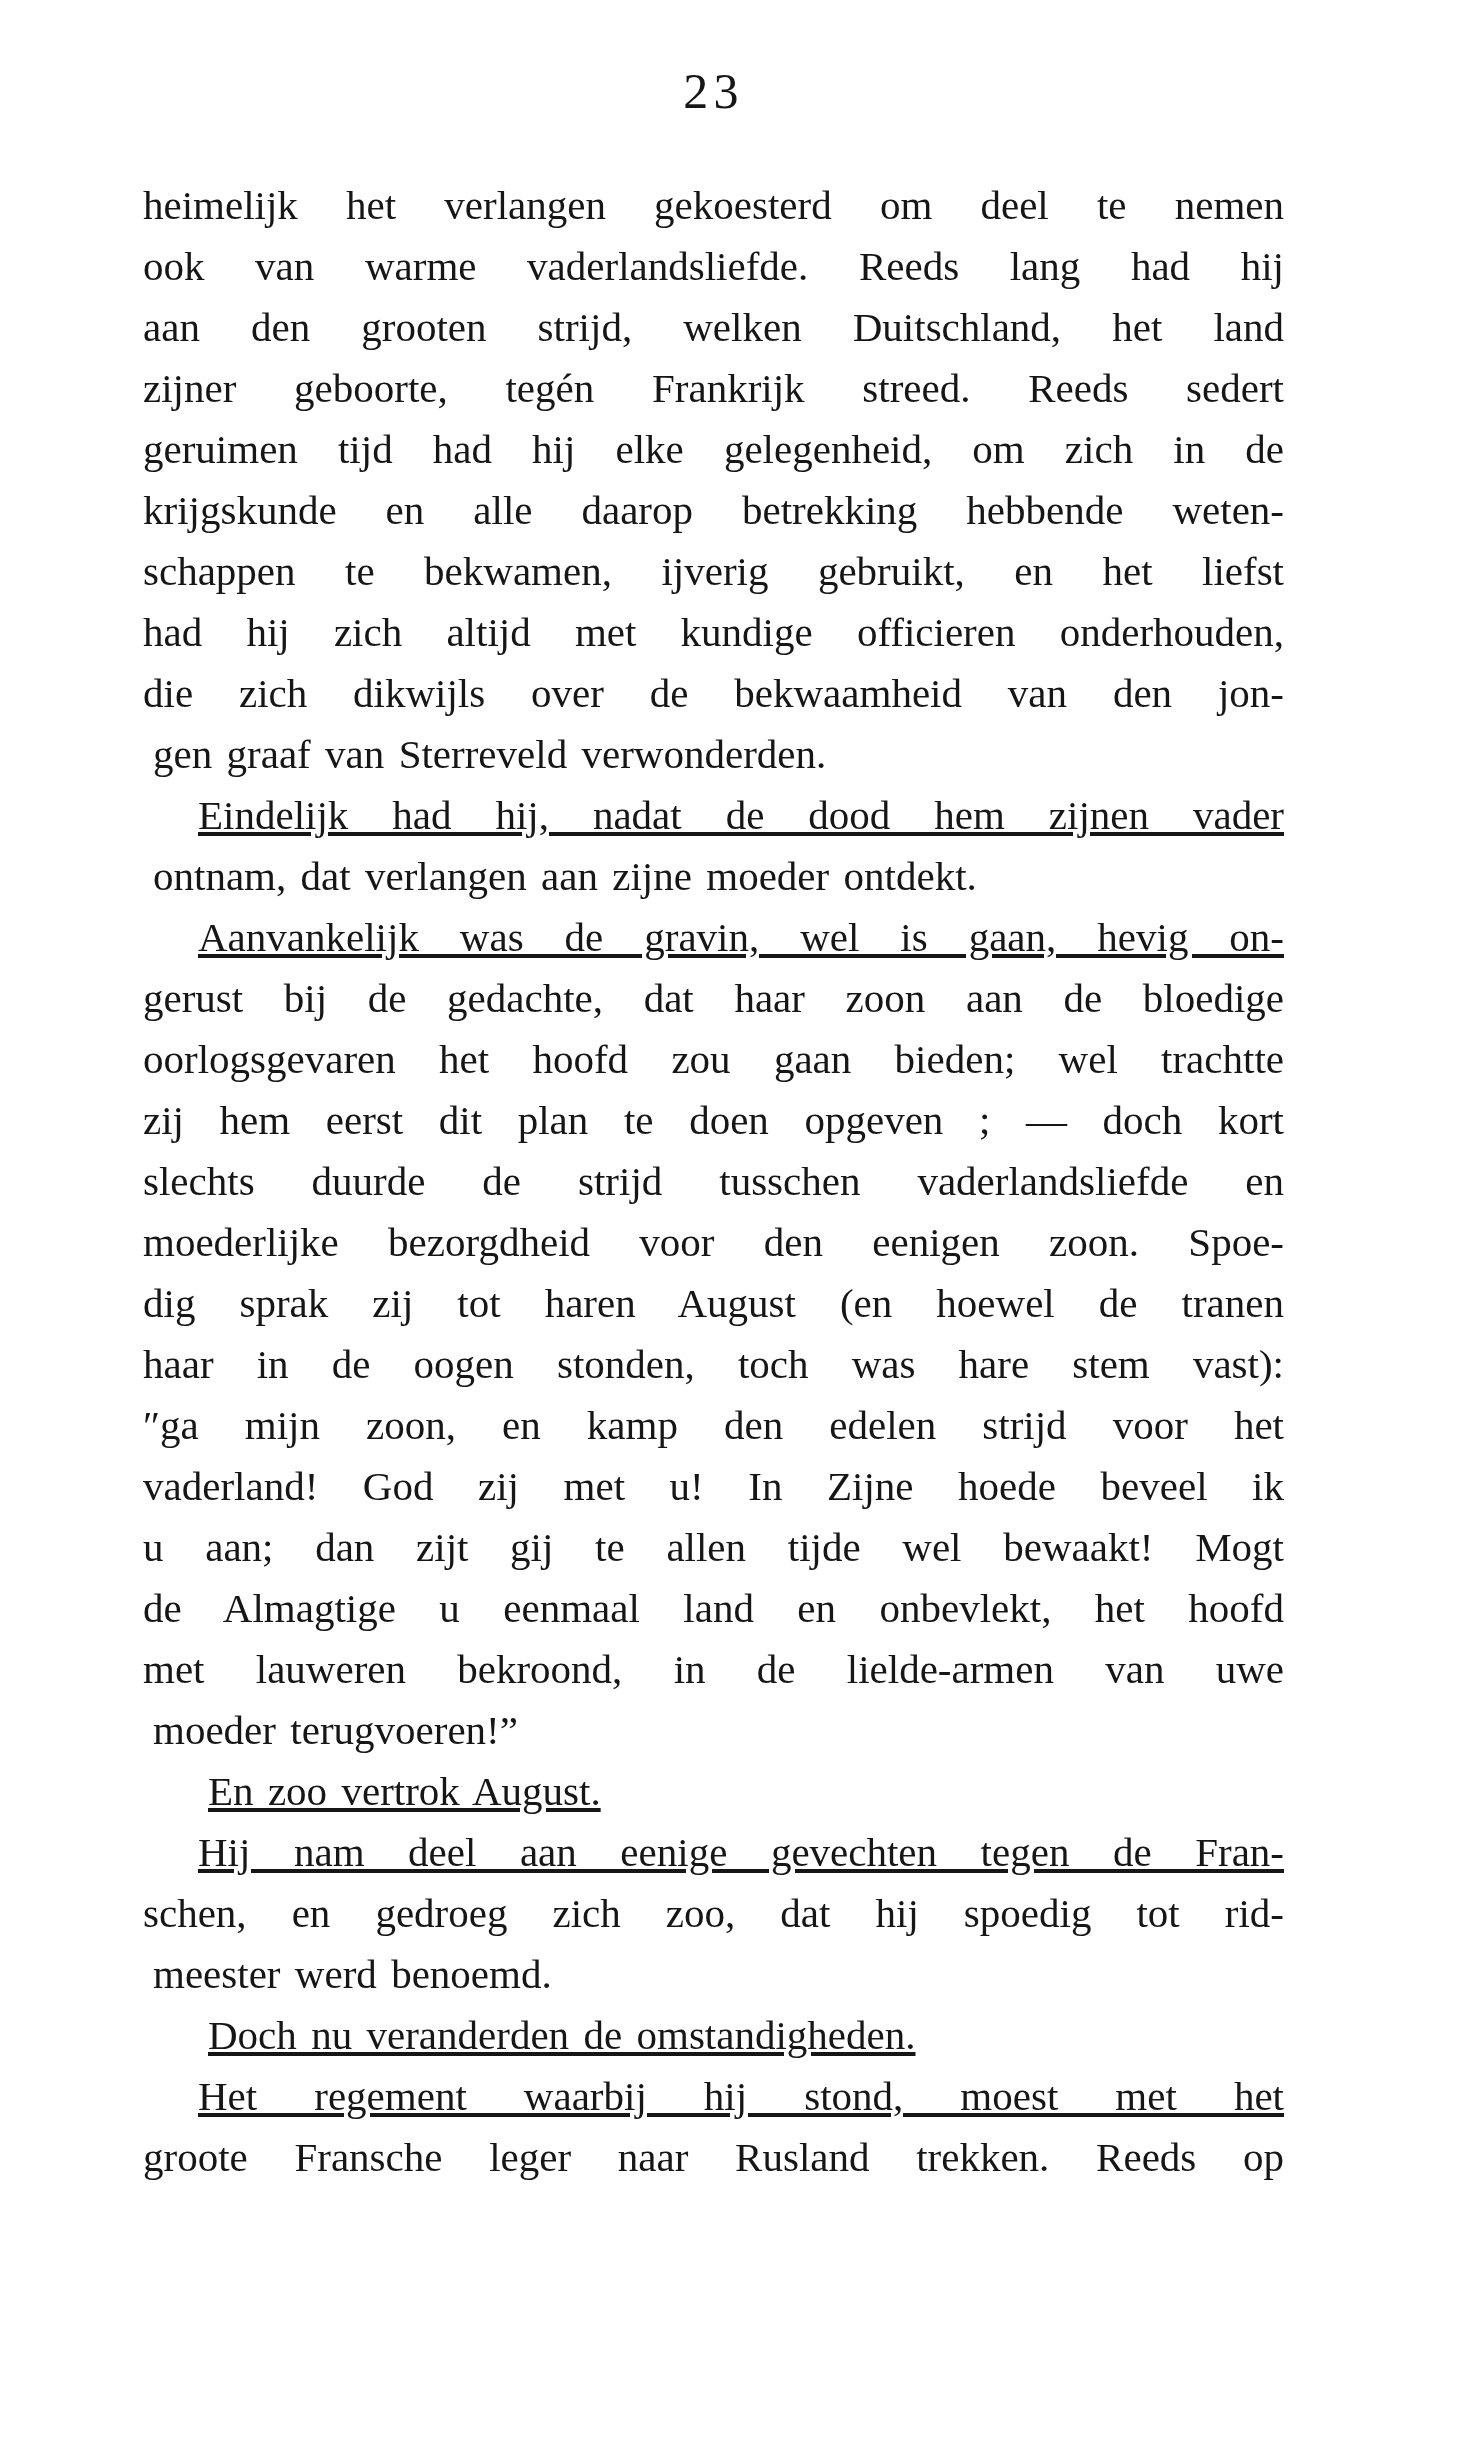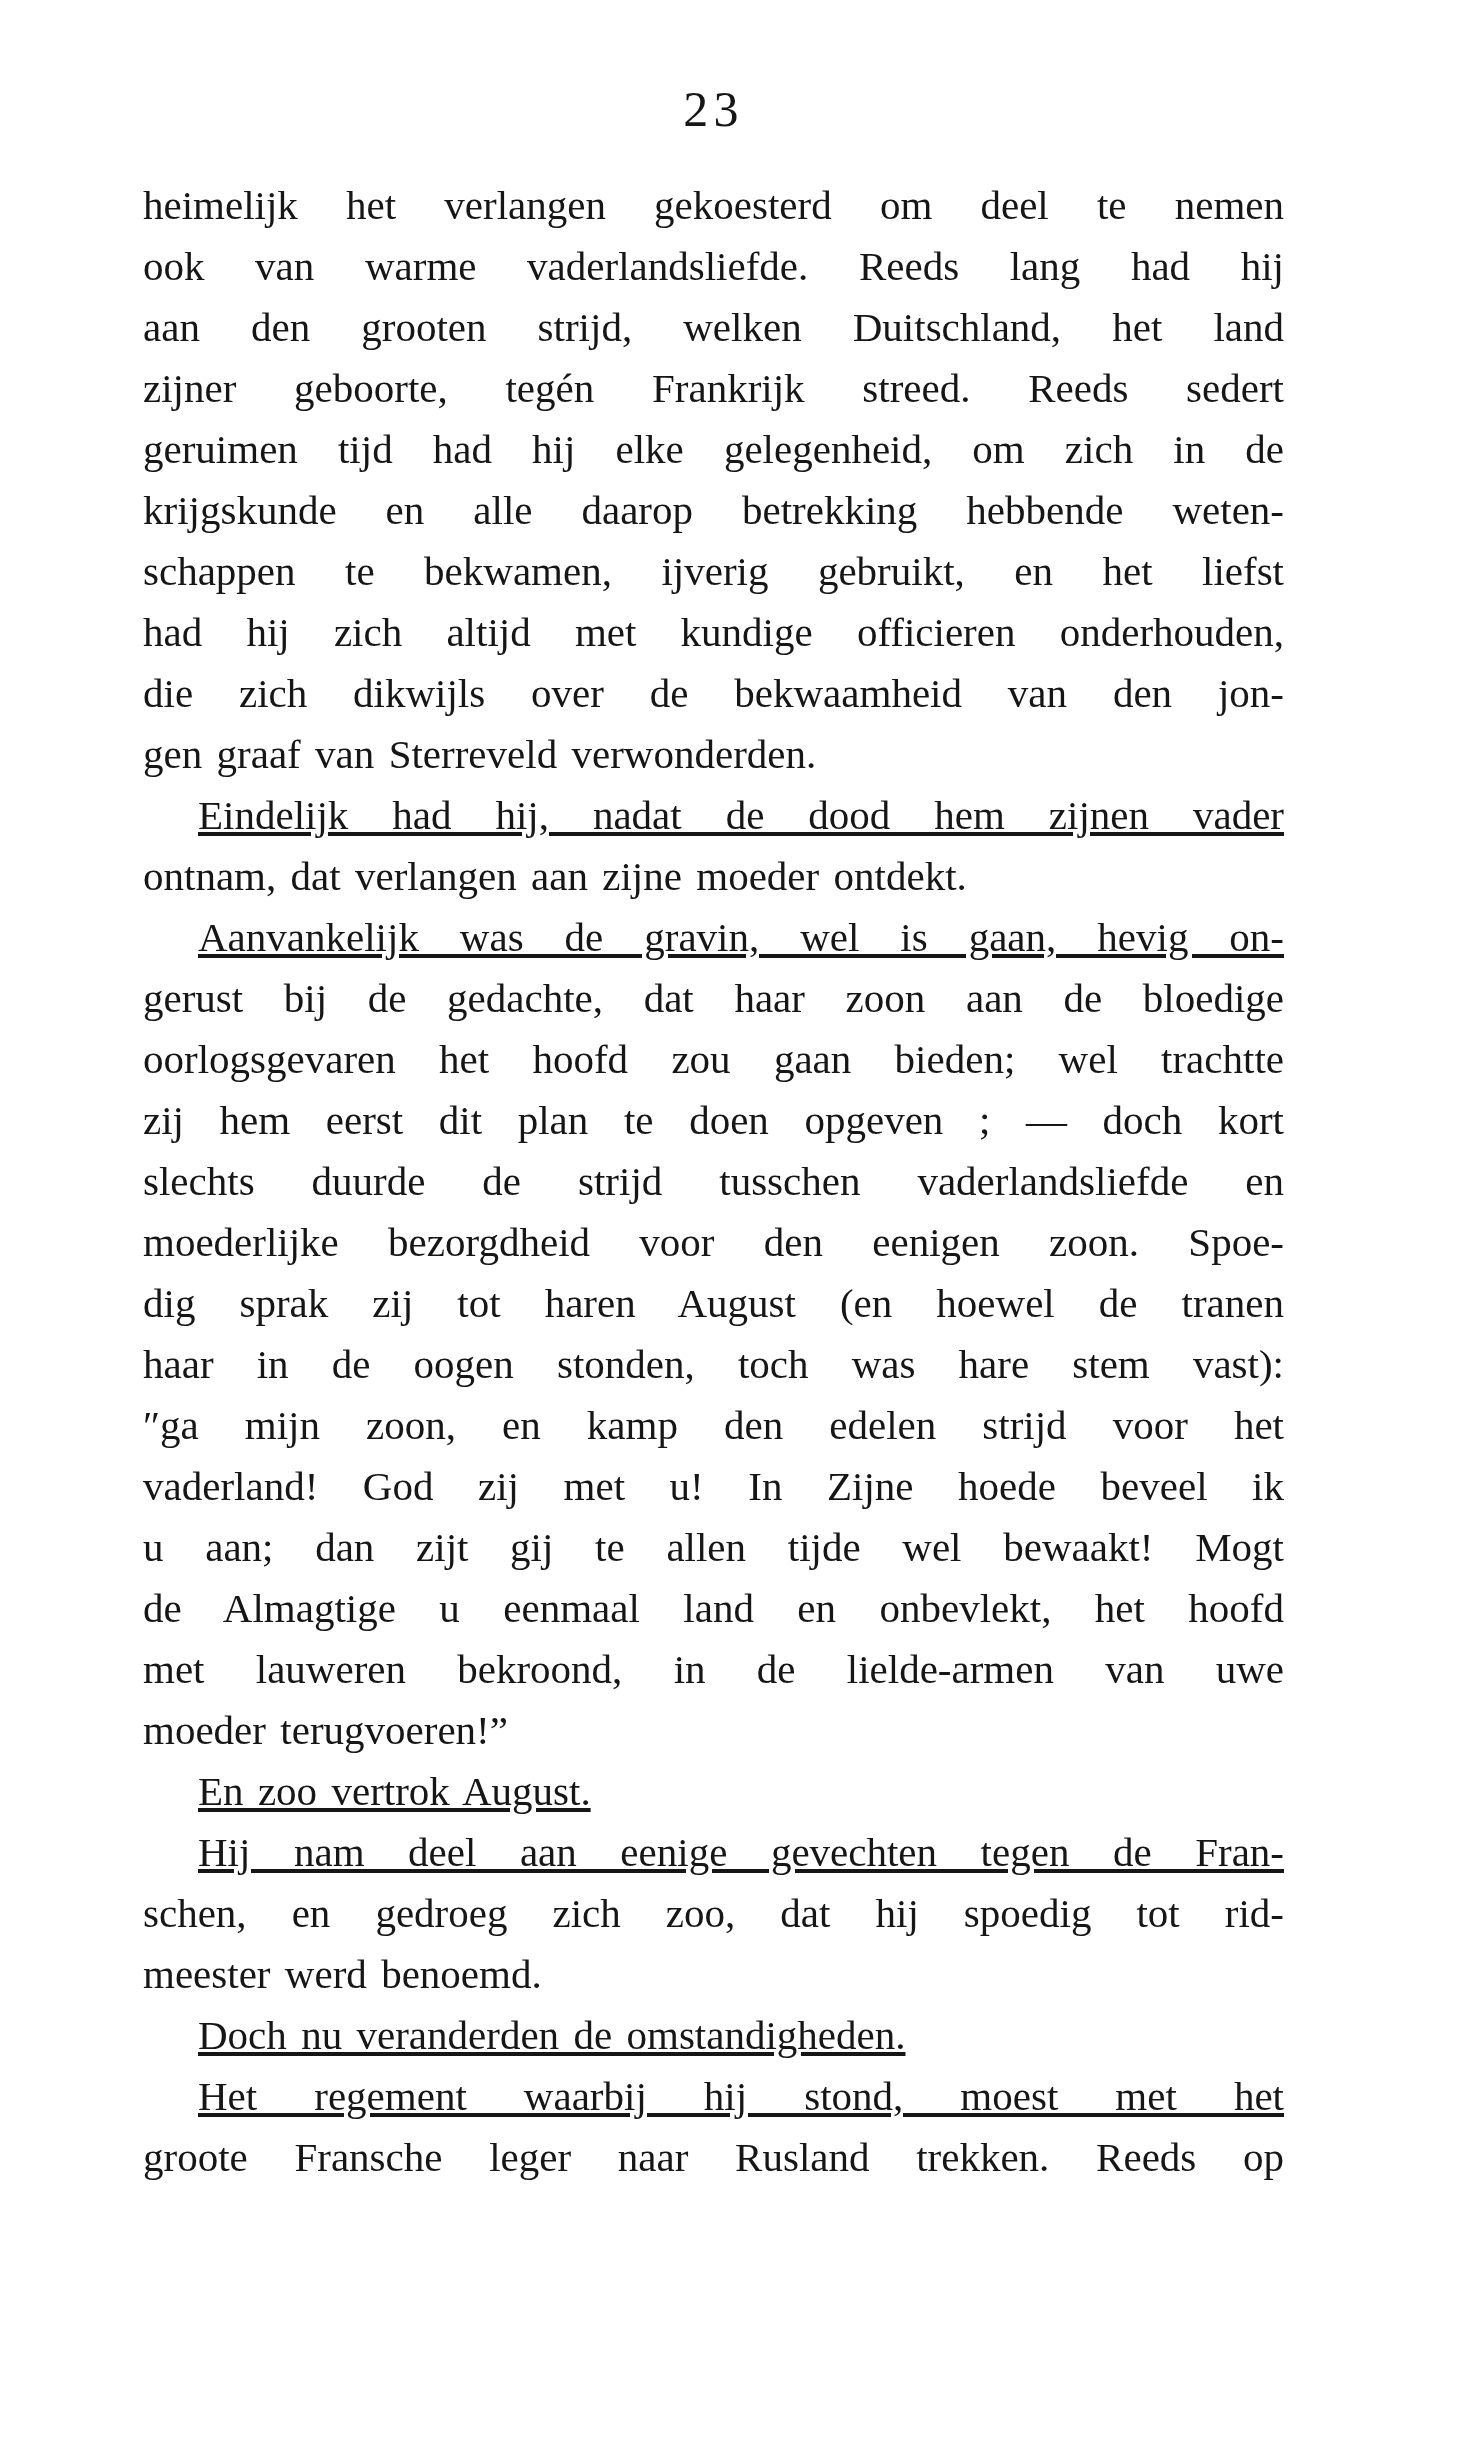--- a/index.html
+++ b/index.html
@@ -11,21 +11,21 @@
     position: relative;
     width: 1479px;
     height: 2462px;
     background: var(--paper, #ffffff);
     color: var(--ink, #161616);
     font-family: "Liberation Serif", "DejaVu Serif", serif;
     overflow: hidden;
   }
   .page-number {
     position: absolute;
-    top: 84px;
+    top: 66px;
     left: 143px;
     width: 1141px;
     text-align: center;
     font-size: 50px;
     line-height: 1;
     letter-spacing: 5.3px;
   }
   .text-block {
     position: absolute;
     top: 175px;
@@ -36,20 +36,21 @@
     word-spacing: 0.1em;
   }
   .line {
     height: 61px;
     text-align: justify;
     text-align-last: justify;
   }
   .line.last {
     text-align: left;
     text-align-last: left;
+    margin-left: 10px;
   }
   .line.indent {
     text-indent: 55px;
     text-decoration: underline;
   }
 </style>
 </head>
 <body>
 
 <div class="page">

